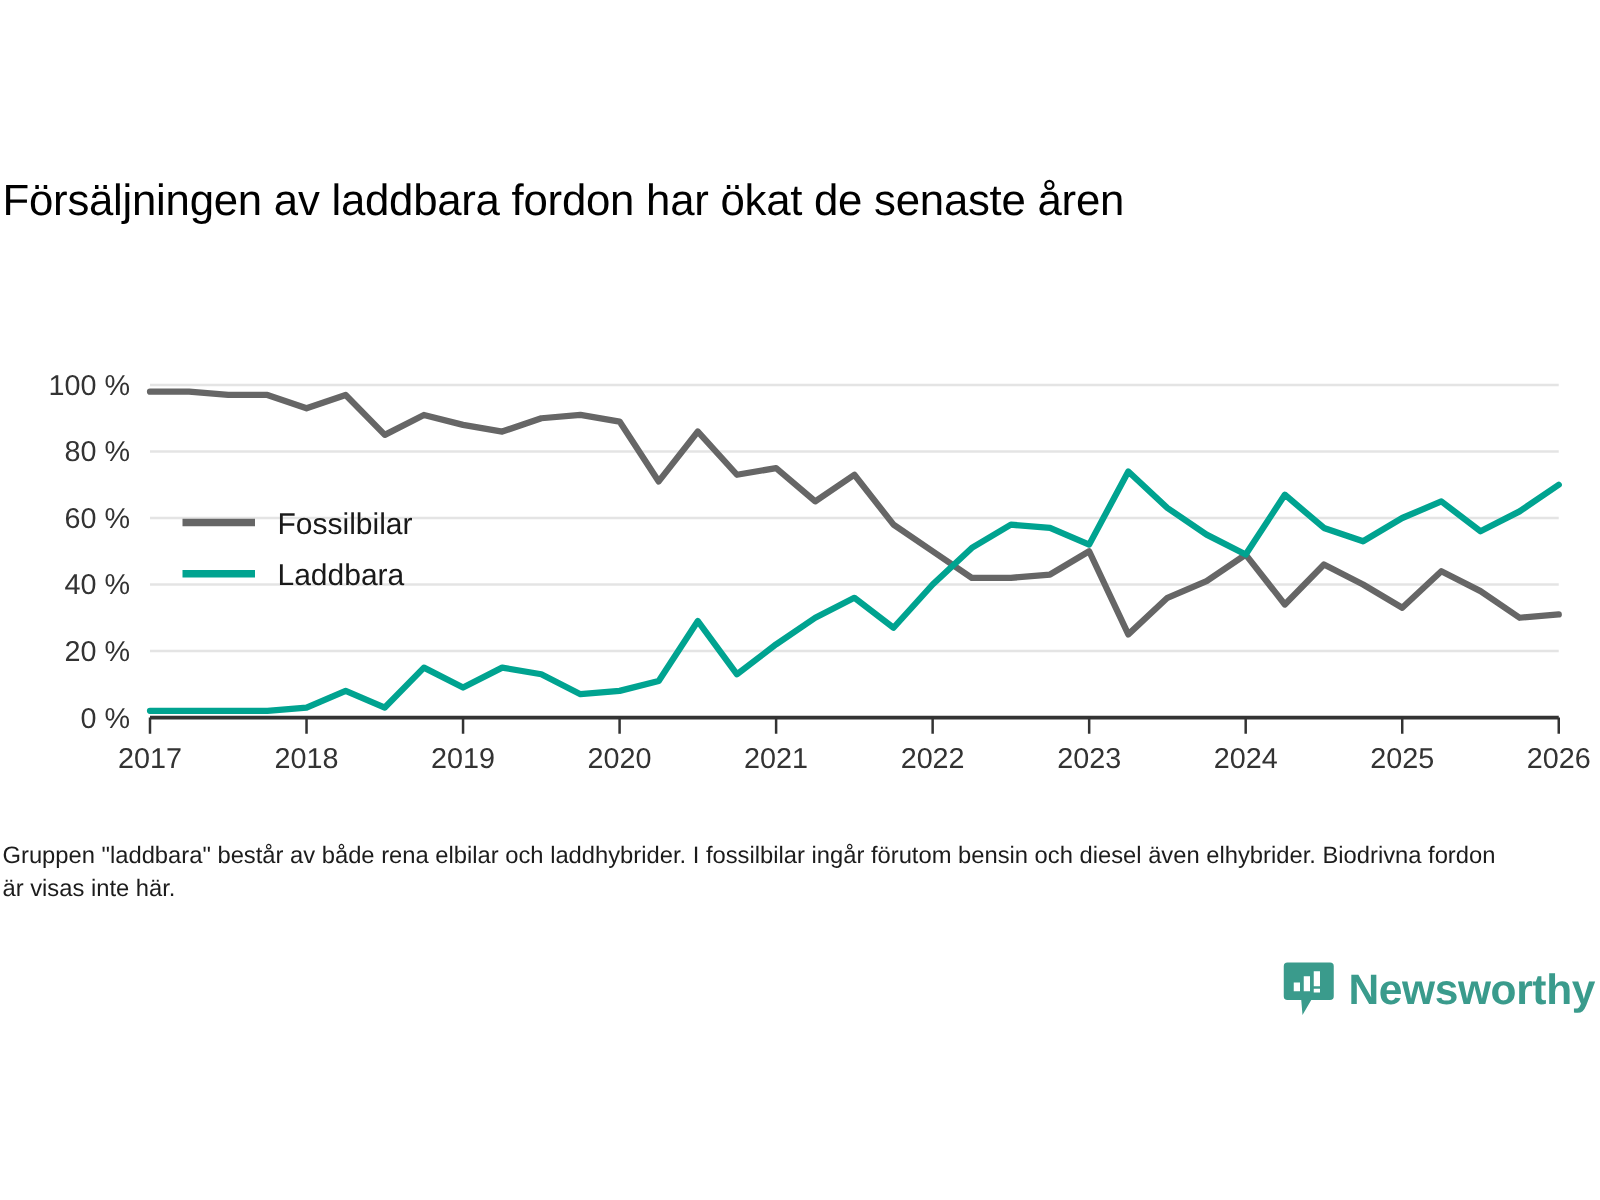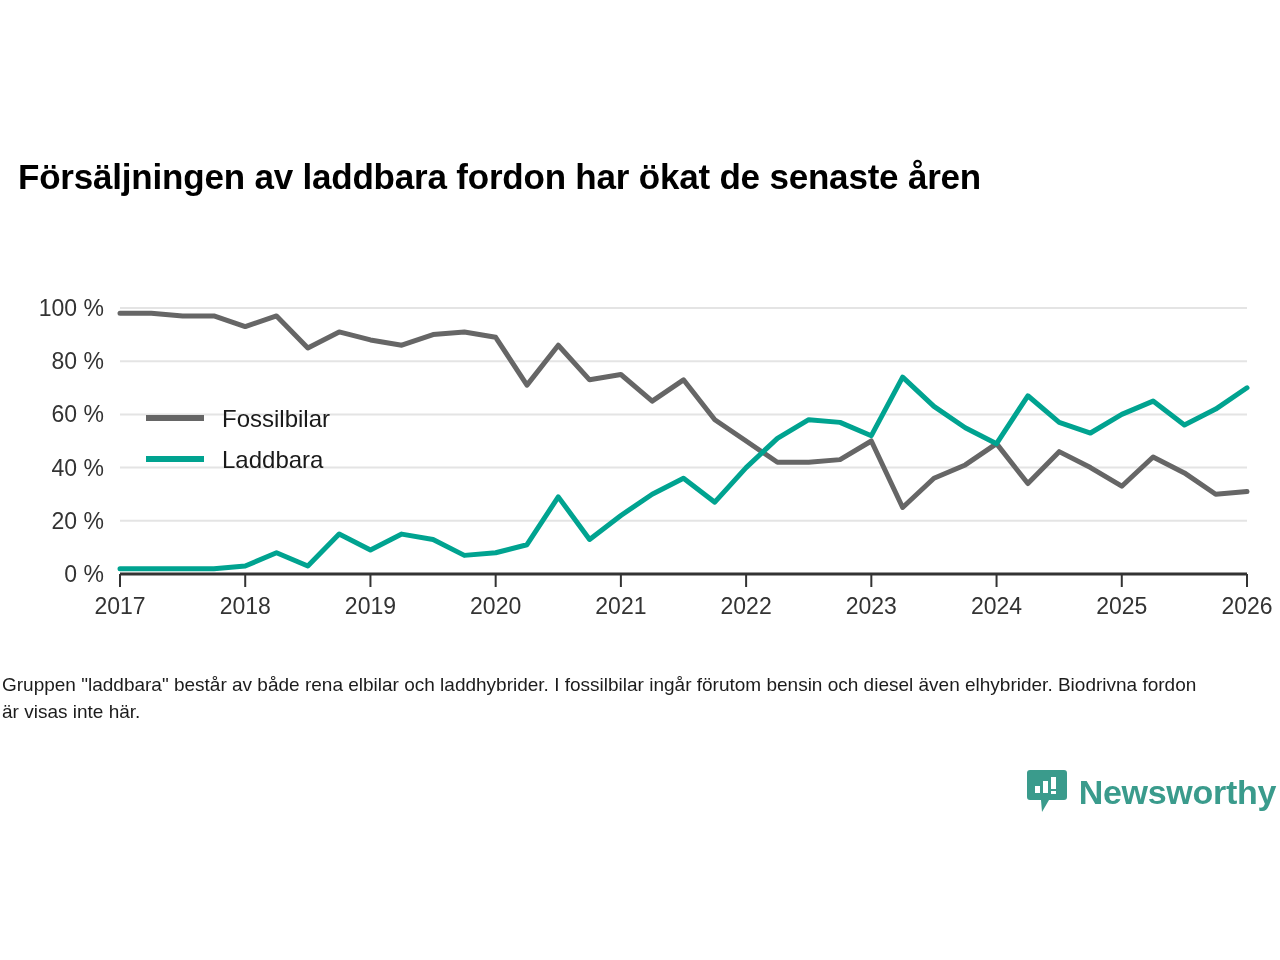--- a/index.html
+++ b/index.html
@@ -22,25 +22,25 @@
     padding: 0;
   }
   .header {
     position: absolute;
     left: 0px;
     top: 140px;
     width: 1280px;
   }
   .chart-title {
     font-size: 35px;
-    font-weight: bold;
+    font-weight: normal;
     letter-spacing: -0.2px;
     color: #000000;
     line-height: 1.18;
-    margin: 16px;
+    margin: 0;
     padding: 0 8px 0 2px;
   }
   .chart-subtitle {
     font-size: 25px;
     font-weight: normal;
     color: #1c1c1c;
     margin: 0;
     padding: 26px 8px 0 2px;
     line-height: 1.2;
   }

